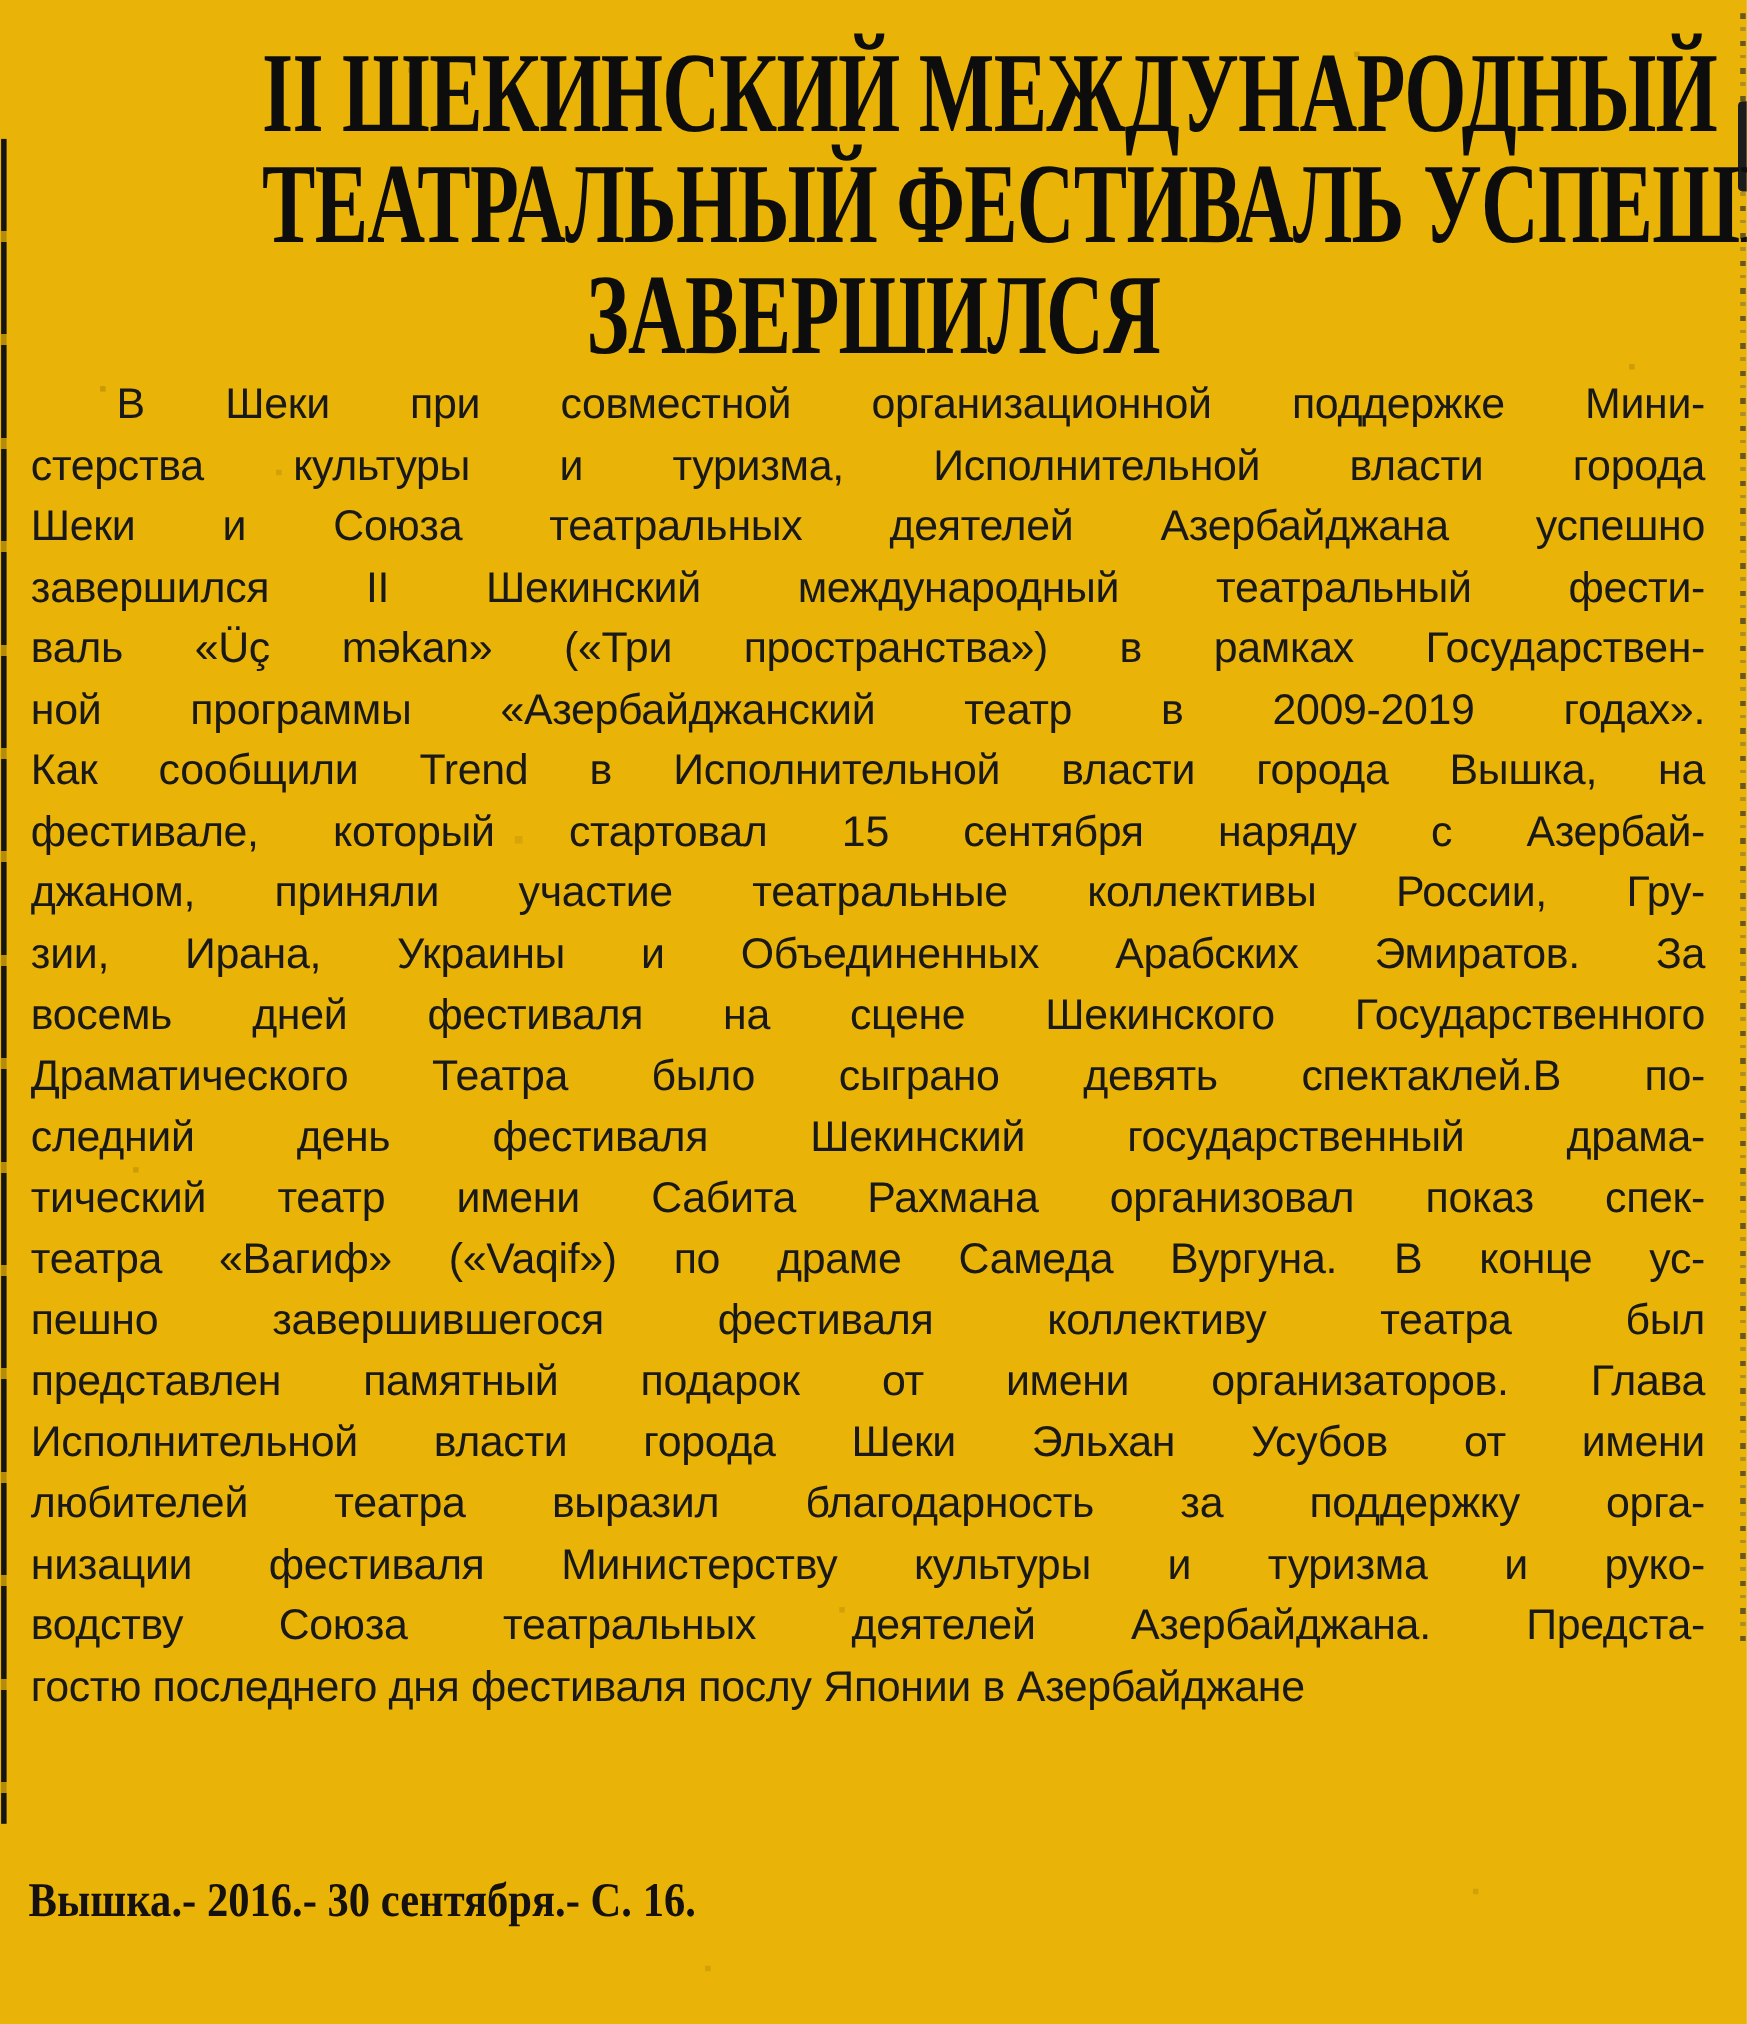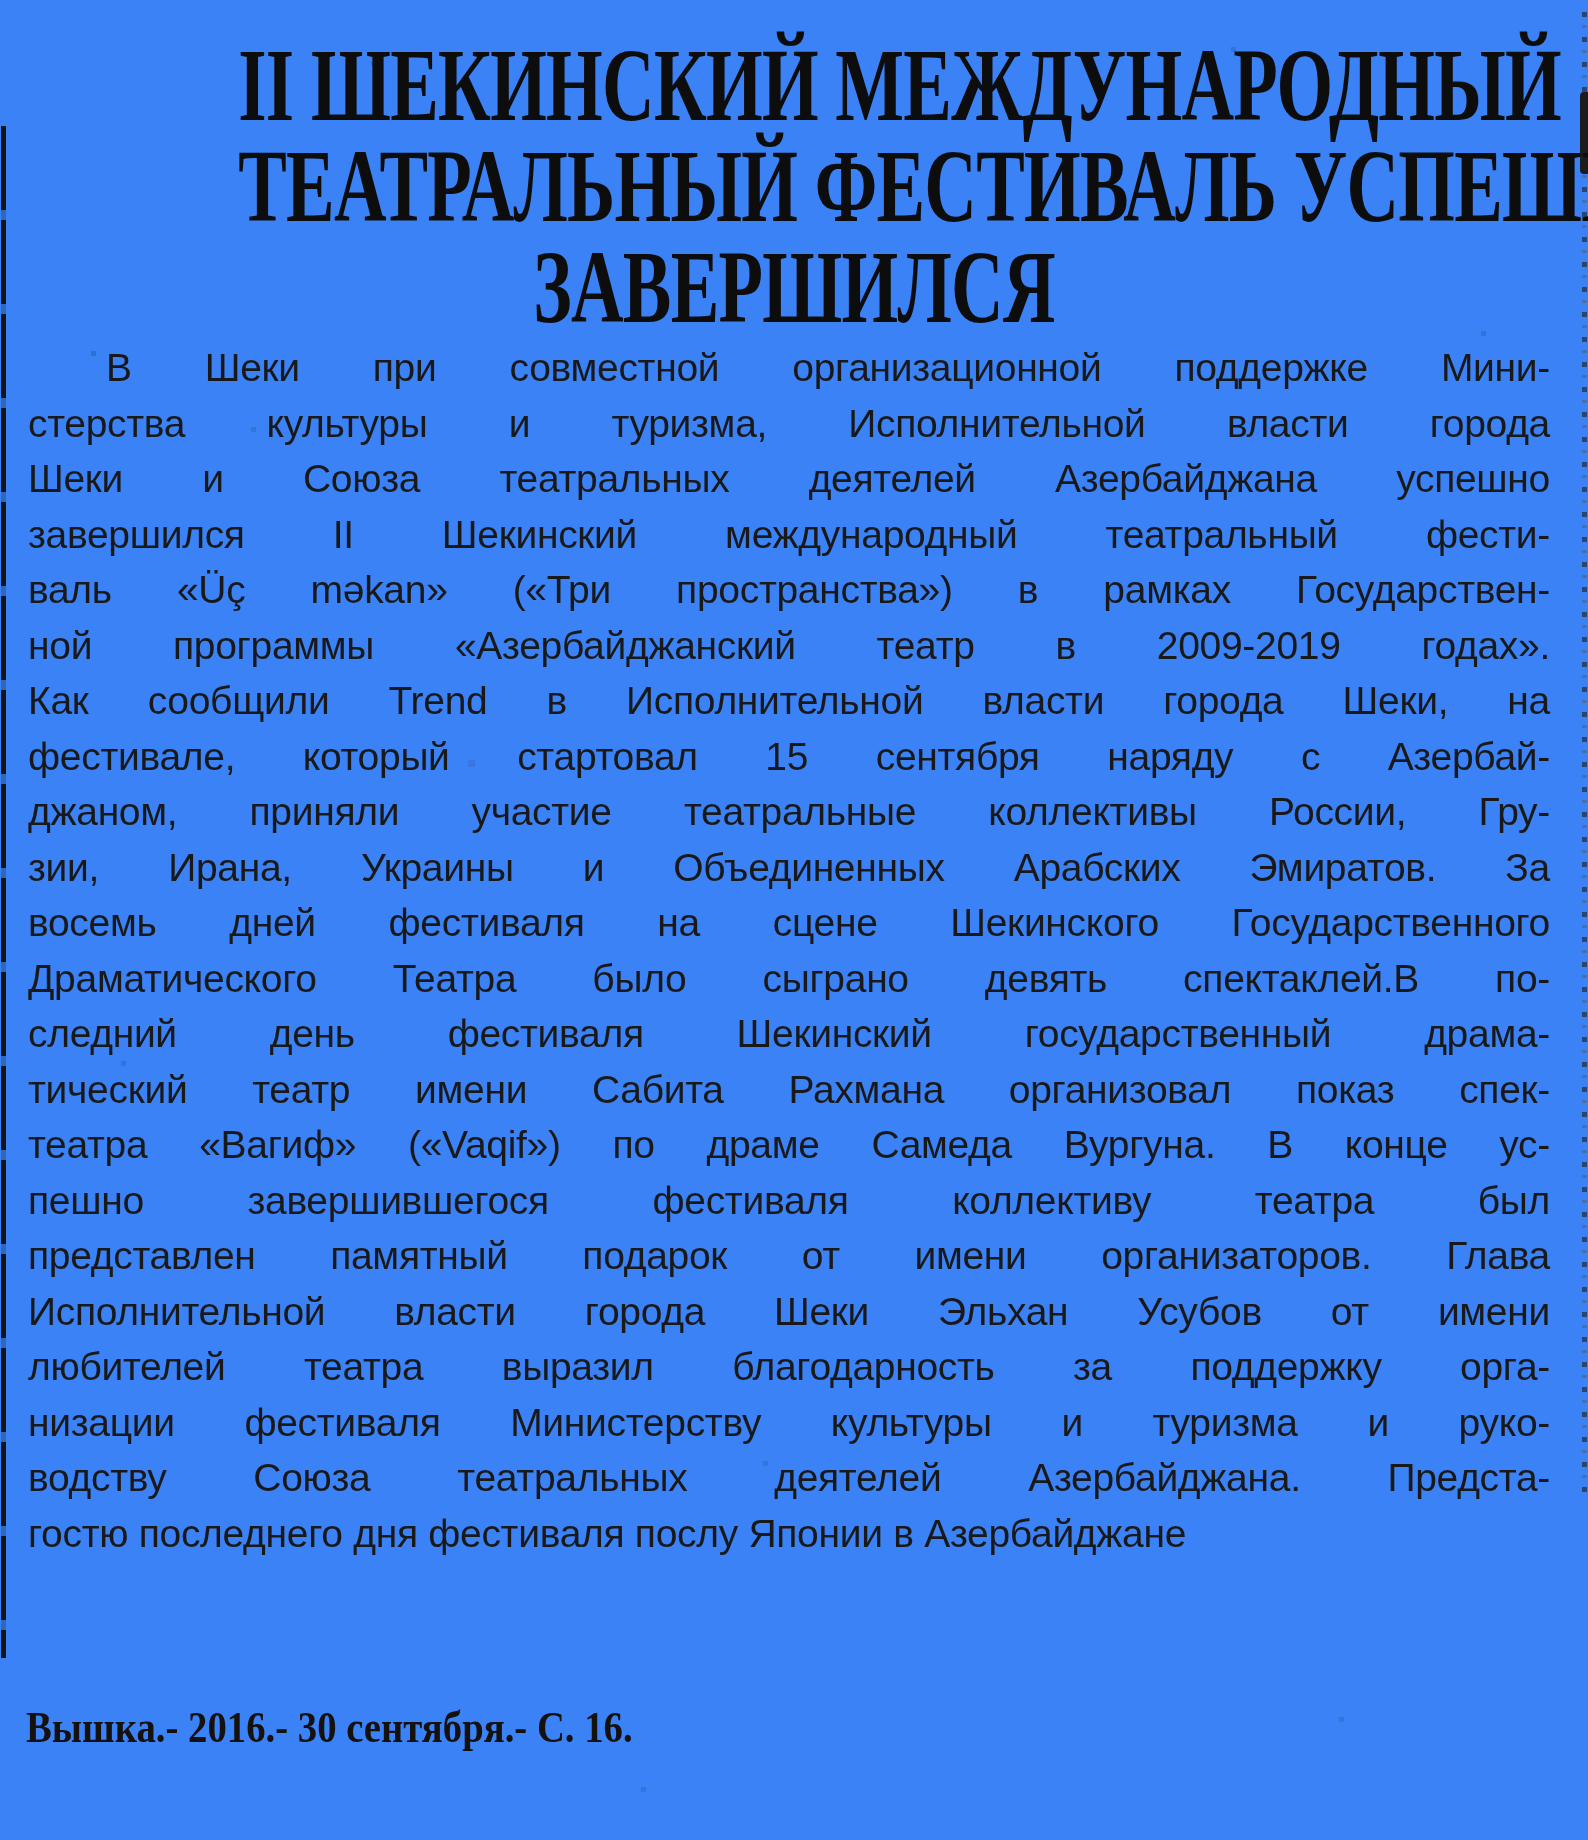--- a/index.html
+++ b/index.html
@@ -1,20 +1,20 @@
 <!DOCTYPE html>
 <html lang="ru"><head>
 <meta charset="utf-8">
 <style>
   html, body { margin: 0; padding: 0; }
   .page {
     position: relative;
     width: 1588px;
     height: 1840px;
-    background: #3b82f6;
+    background: #eab308;
     overflow: hidden;
     color: #1a1a1a;
     font-family: "Liberation Sans", sans-serif;
   }
 
   
   .headline {
     position: absolute;
     top: 34px;
     left: 0;
@@ -136,21 +136,21 @@
       <div class="headline-line">ЗАВЕРШИЛСЯ</div>
     </div>
 
   <div class="body-text">
       <div class="body-line">В Шеки при совместной организационной поддержке Мини-</div>
       <div class="body-line">стерства культуры и туризма, Исполнительной власти города</div>
       <div class="body-line">Шеки и Союза театральных деятелей Азербайджана успешно</div>
       <div class="body-line">завершился II Шекинский международный театральный фести-</div>
       <div class="body-line">валь «Üç məkan» («Три пространства») в рамках Государствен-</div>
       <div class="body-line">ной программы «Азербайджанский театр в 2009-2019 годах».</div>
-      <div class="body-line">Как сообщили Trend в Исполнительной власти города Шеки, на</div>
+      <div class="body-line">Как сообщили Trend в Исполнительной власти города Вышка, на</div>
       <div class="body-line">фестивале, который стартовал 15 сентября наряду с Азербай-</div>
       <div class="body-line">джаном, приняли участие театральные коллективы России, Гру-</div>
       <div class="body-line">зии, Ирана, Украины и Объединенных Арабских Эмиратов. За</div>
       <div class="body-line">восемь дней фестиваля на сцене Шекинского Государственного</div>
       <div class="body-line">Драматического Театра было сыграно девять спектаклей.В по-</div>
       <div class="body-line">следний день фестиваля Шекинский государственный драма-</div>
       <div class="body-line">тический театр имени Сабита Рахмана организовал показ спек-</div>
       <div class="body-line">театра «Вагиф» («Vaqif») по драме Самеда Вургуна. В конце ус-</div>
       <div class="body-line">пешно завершившегося фестиваля коллективу театра был</div>
       <div class="body-line">представлен памятный подарок от имени организаторов. Глава</div>

